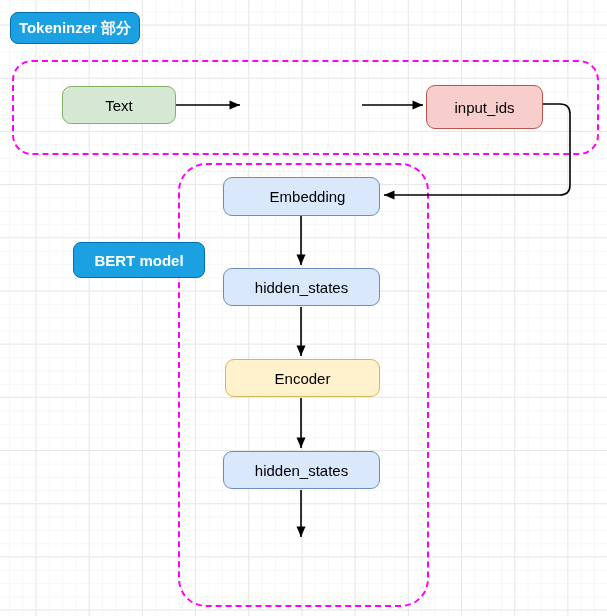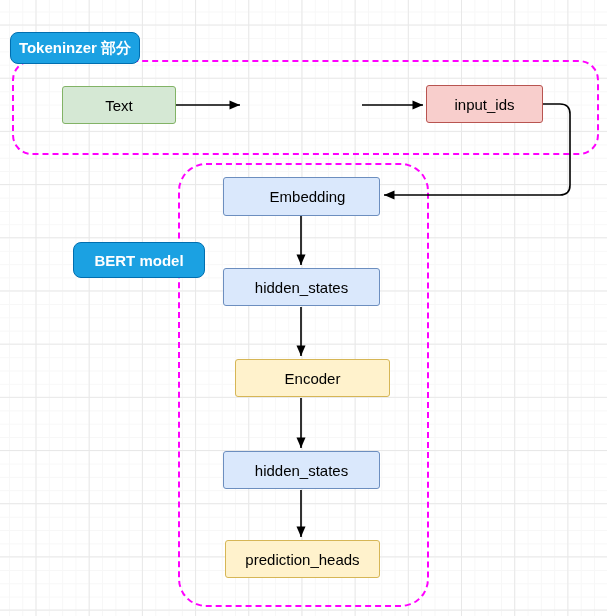--- a/index.html
+++ b/index.html
@@ -22,44 +22,44 @@
     border:2px dashed #ff00ff;
     background:transparent;
   }
   .group1{left:12px;top:60px;width:583px;height:91px;border-radius:20px;}
   .group2{left:178px;top:163px;width:247px;height:440px;border-radius:28px;}
   .edges{position:absolute;left:0;top:0;}
   .node{
     position:absolute;
     box-sizing:border-box;
     display:flex;align-items:center;justify-content:center;
-    border-radius:3px;
+    border-radius:9px;
     font-size:15px;color:#000000;
     white-space:nowrap;
   }
   .green{background:#d5e8d4;border:1.6px solid #82b366;}
   .yellow{background:#fff2cc;border:1.6px solid #d6b656;}
   .red{background:#f8cecc;border:1.6px solid #b85450;}
   .blue{background:#dae8fc;border:1.6px solid #6c8ebf;}
   .badge{
     position:absolute;
     box-sizing:border-box;
     display:flex;align-items:center;justify-content:center;
     background:#1ba1e2;border:1.6px solid #006eaf;border-radius:8px;
     color:#ffffff;font-size:15px;font-weight:bold;
     white-space:nowrap;
   }
-  .badge-tokenizer{left:10px;top:12px;width:130px;height:32px;margin-top:20px;}
+  .badge-tokenizer{left:10px;top:12px;width:130px;height:32px;}
   .badge-bert{left:73px;top:242px;width:132px;height:36px;}
   .n-text{left:62px;top:86px;width:114px;height:38px;}
   .n-tokenizer{left:243px;top:86px;width:119px;height:38px;}
-  .n-input{left:426px;top:85px;width:117px;height:38px;}
+  .n-input{left:426px;top:85px;width:117px;height:44px;}
   .n-embed{left:223px;top:177px;width:157px;height:39px;padding-left:12px;}
   .n-hid1{left:223px;top:268px;width:157px;height:38px;}
-  .n-encoder{left:235px;top:359px;width:155px;height:38px;}
+  .n-encoder{left:225px;top:359px;width:155px;height:38px;}
   .n-hid2{left:223px;top:451px;width:157px;height:38px;}
   .n-pred{left:225px;top:540px;width:155px;height:38px;}
   .edge{stroke:#000000;stroke-width:1.6;fill:none;}
 </style>
 </head>
 <body>
 
 <div class="canvas">
 
   <div class="group group1"></div>
@@ -82,15 +82,14 @@
 
   <div class="badge badge-tokenizer">Tokeninzer 部分</div>
   <div class="badge badge-bert">BERT model</div>
 
   <div class="node green n-text">Text</div>
   <div class="node red n-input">input_ids</div>
   <div class="node blue n-embed">Embedding</div>
   <div class="node blue n-hid1">hidden_states</div>
   <div class="node yellow n-encoder">Encoder</div>
   <div class="node blue n-hid2">hidden_states</div>
-  <div class="node yellow n-pred">prediction_heads</div>
 
 </div>
 
 </body></html>

